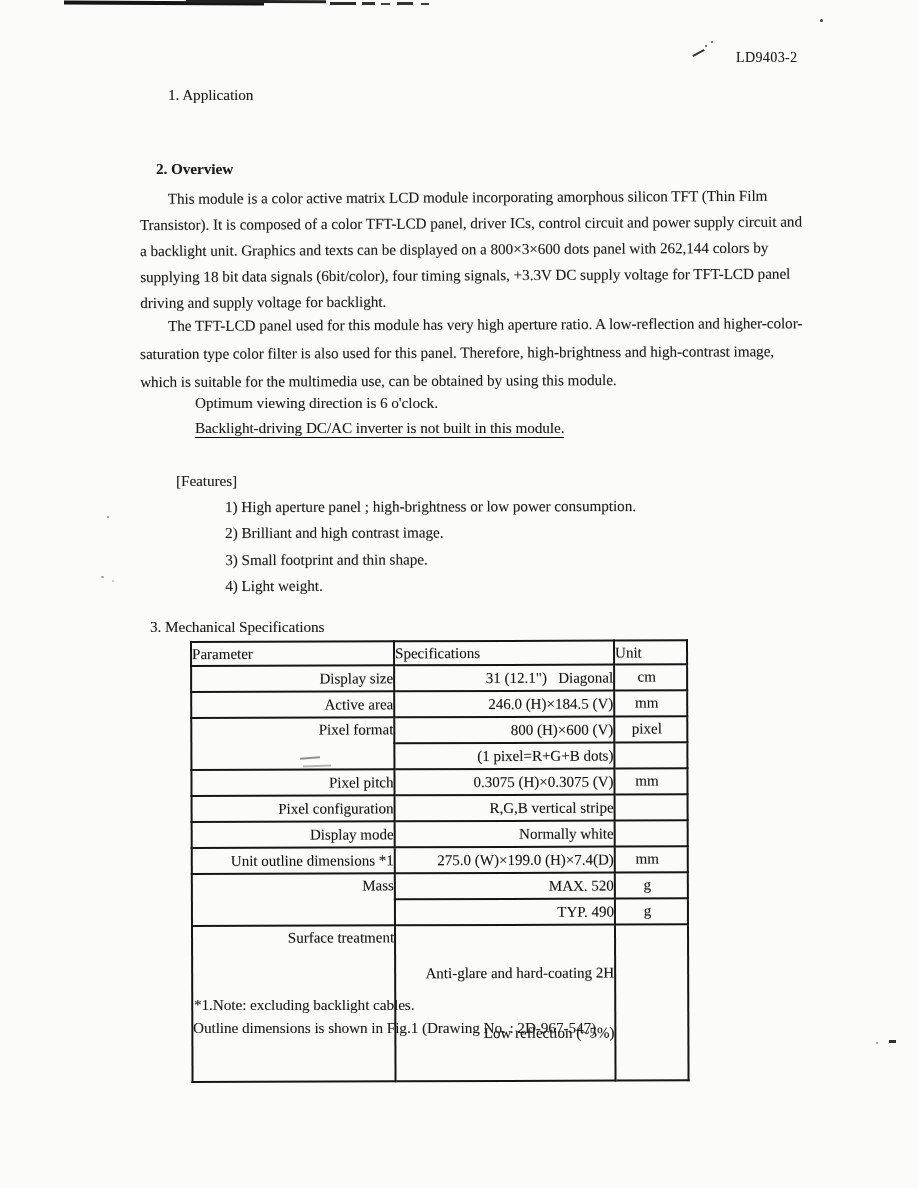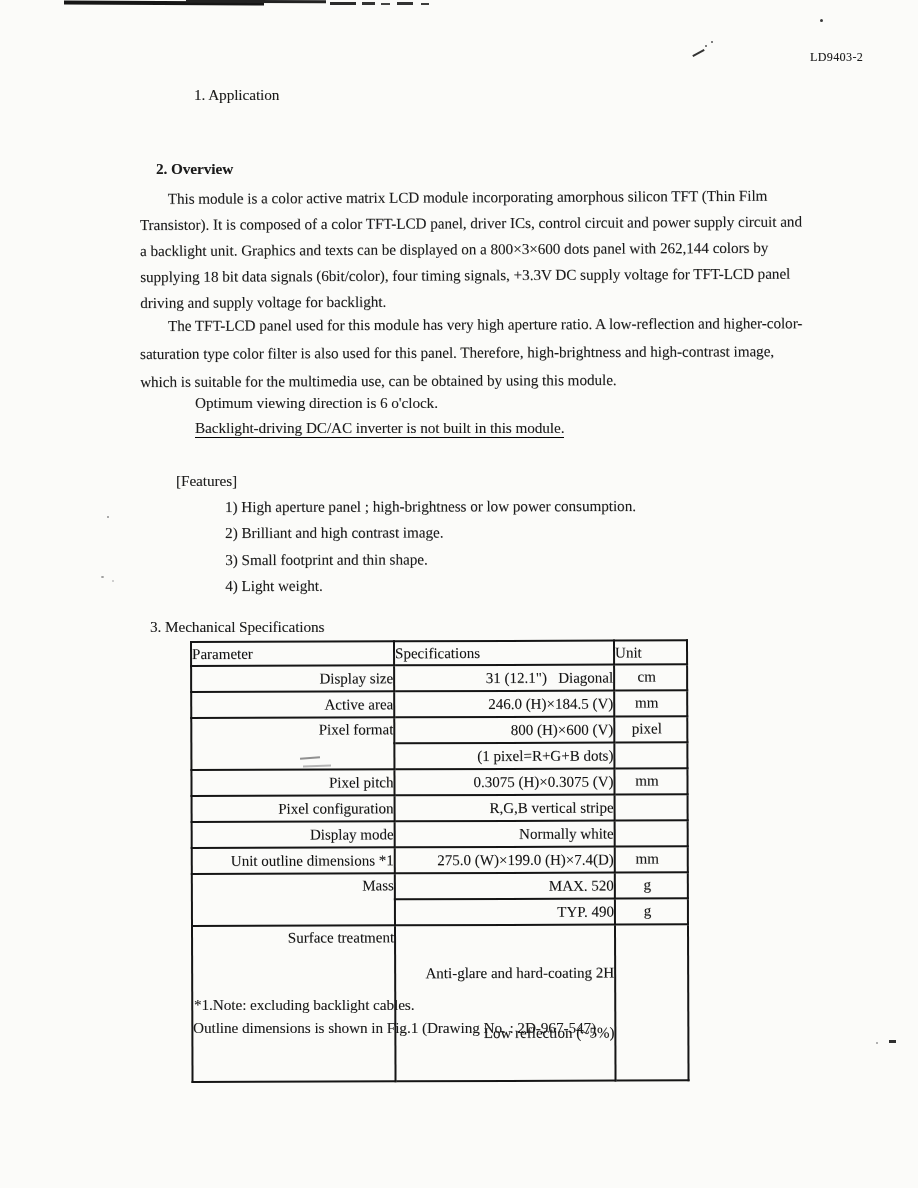--- a/index.html
+++ b/index.html
@@ -12,23 +12,23 @@
     overflow:hidden;
   }
   #sheet{position:absolute;inset:0;}
   .t,.h,.para{position:absolute;font-size:15.2px;letter-spacing:-0.05px;
     text-shadow:0.3px 0.3px 0 rgba(0,0,0,0.28);}
   .line{white-space:pre;}
   .indent{padding-left:28px;}
   .ul{border-bottom:1.6px solid #000;padding-bottom:1px;text-align:right;}
 
   
-  .doc-number{position:absolute;left:810px;top:50px;font-size:12px;letter-spacing:0.4px;
+  .doc-number{position:absolute;left:736px;top:50px;font-size:14px;letter-spacing:0.4px;
     text-shadow:0.3px 0.3px 0 rgba(0,0,0,0.3);}
-  .app-h{left:168px;top:86px;margin-left:26px;}
+  .app-h{left:168px;top:86px;}
   .app-body{left:195px;top:110px;white-space:pre;}
   .ov-h{left:156px;top:160px;font-weight:bold;}
   .ov-p1{left:140px;top:186px;line-height:26px;transform:rotate(-0.3deg);transform-origin:left center;}
   .ov-p2{left:140px;top:312px;line-height:28px;transform:rotate(-0.25deg);transform-origin:left center;}
   .optimum{left:195px;top:394px;}
   .backlight{left:195px;top:419px;}
   .features-h{left:176px;top:472px;}
   .features-list{left:225px;top:494px;line-height:26.3px;transform:rotate(-0.15deg);transform-origin:left top;}
   .mech-h{left:150px;top:618px;}
   .note1{left:194px;top:996px;}

